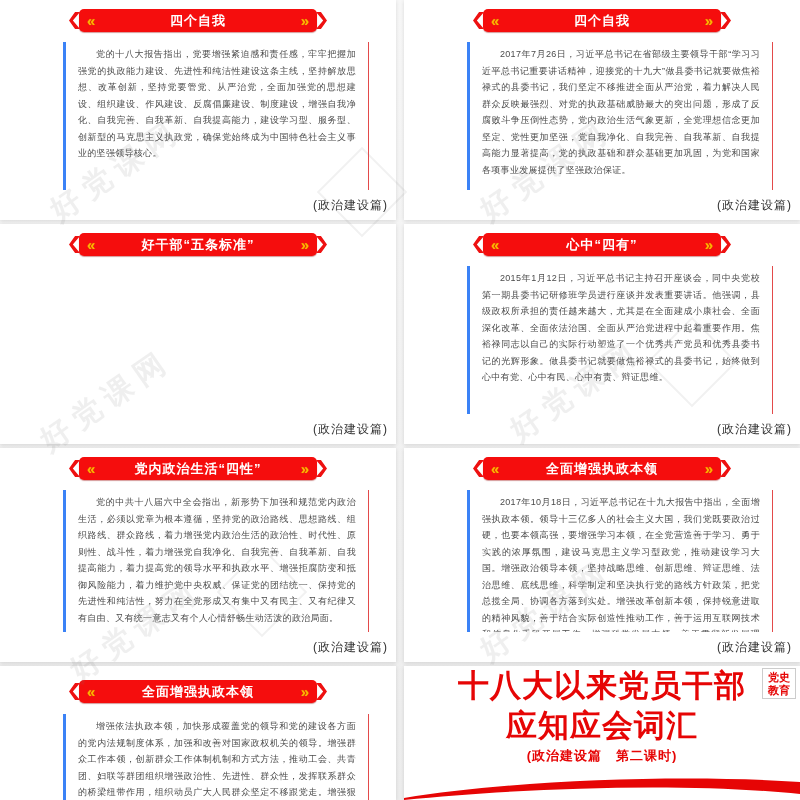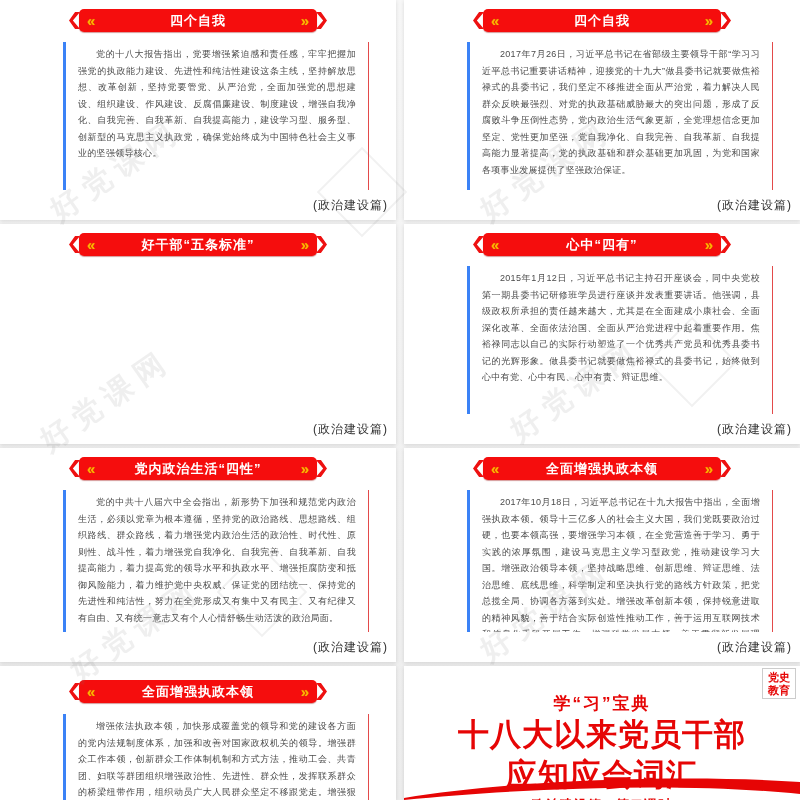--- a/index.html
+++ b/index.html
@@ -163,21 +163,20 @@
       <div class="body-frame">
         <p class="slide-body">增强依法执政本领，加快形成覆盖党的领导和党的建设各方面的党内法规制度体系，加强和改善对国家政权机关的领导。增强群众工作本领，创新群众工作体制机制和方式方法，推动工会、共青团、妇联等群团组织增强政治性、先进性、群众性，发挥联系群众的桥梁纽带作用，组织动员广大人民群众坚定不移跟党走。增强狠抓落实本领，坚持说实话、谋实事、出实招、求实效，</p>
       </div>
     </section>
 
     <section class="slide cover">
       <div class="badge">
         <span>党史</span>
         <span>教育</span>
       </div>
-      <div class="cover-subtitle">学“习”宝典</div>
       <div class="cover-title">十八大以来党员干部</div>
       <div class="cover-title">应知应会词汇</div>
       <div class="cover-caption">(政治建设篇　第二课时)</div>
       <svg class="swoosh" viewBox="0 0 396 26" preserveAspectRatio="none">
         <path d="M0,24 C110,6 280,0 396,8 L396,20 C280,8 120,14 0,26 Z" fill="#e60505"></path>
       </svg>
     </section>
 
   </div>
 

